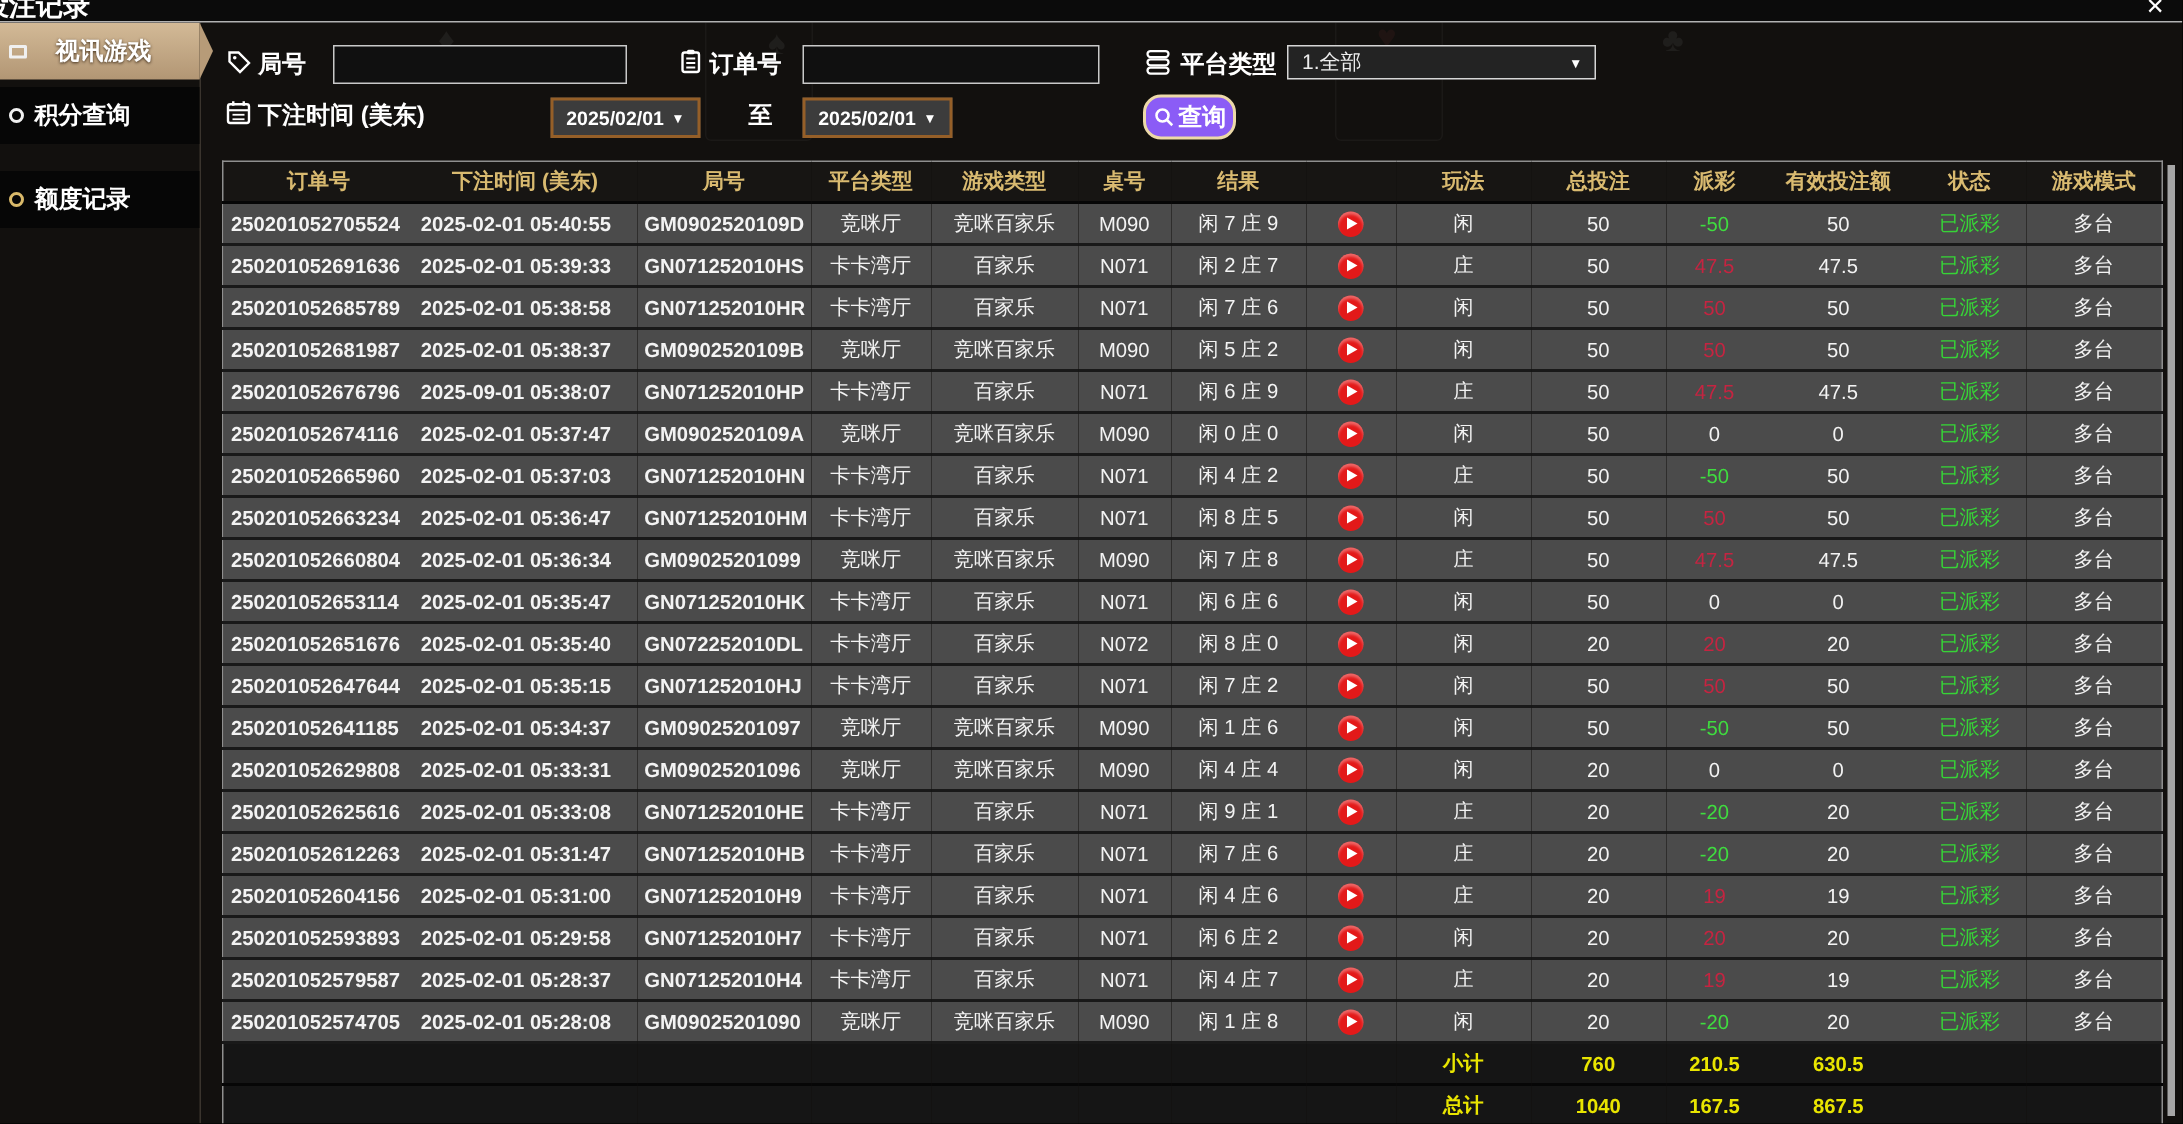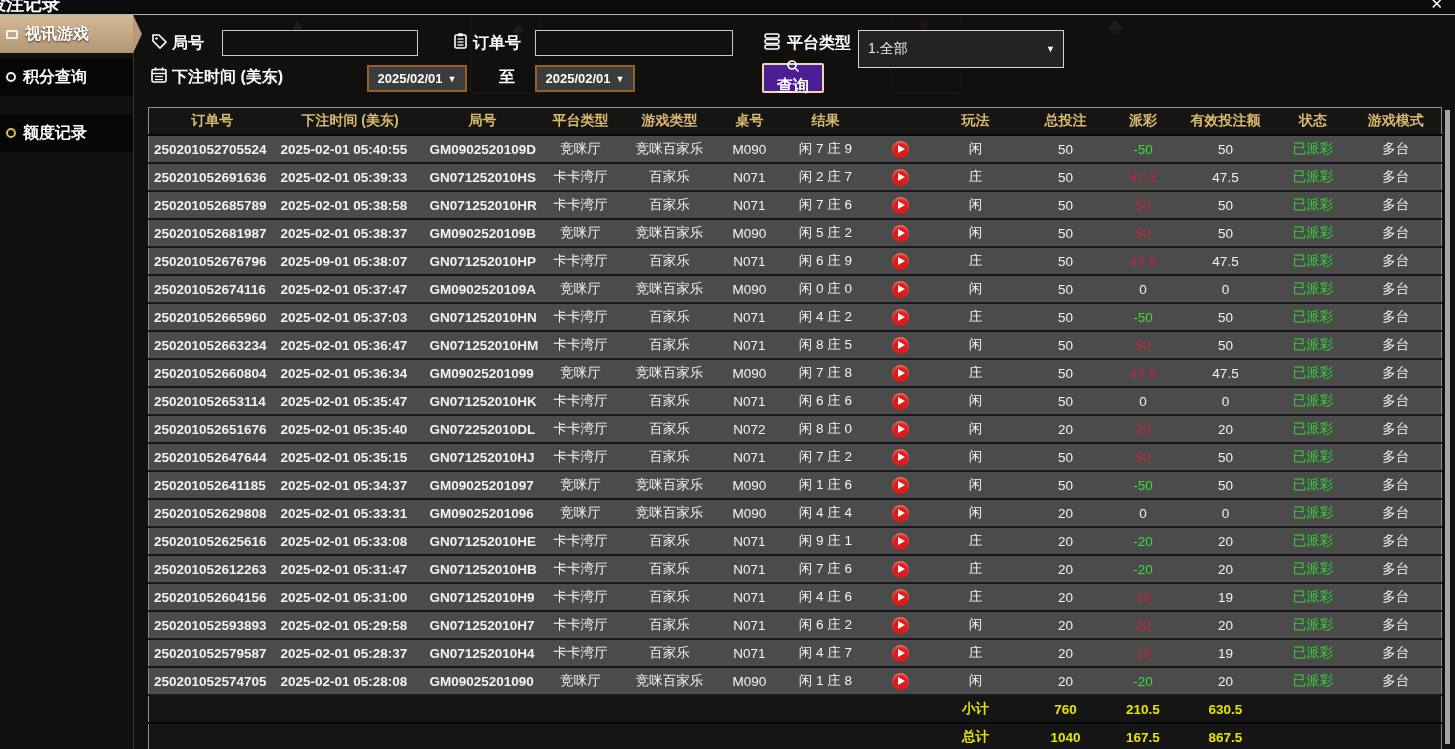--- a/index.html
+++ b/index.html
@@ -14,21 +14,21 @@
   
   .decor{position:absolute;color:#fff;opacity:.055;font-size:22px;pointer-events:none;}
   .decor.red{color:#ff5555;}
   .decor-box{position:absolute;border:1px solid #fff;opacity:.04;border-radius:4px;pointer-events:none;}
   .vline{position:absolute;left:133px;top:14px;width:1px;height:735px;background:#3a342d;}
   
   .sidebar{position:absolute;left:0;top:15px;width:133px;z-index:4;}
   .sb-item{height:38px;background:#060606;color:#fff;display:flex;align-items:center;
            font-size:16px;font-weight:bold;padding-left:13px;position:relative;cursor:pointer;
            box-sizing:border-box;}
-  .sb-item:nth-child(1){margin-bottom:5px;}
+  .sb-item:nth-child(1){margin-bottom:5px;gap:12px;}
   .sb-item:nth-child(2){margin-bottom:18px;}
   .sb-item:nth-child(3){margin-bottom:9px;}
   .sb-item:nth-child(4){margin-bottom:9px;padding-left:20px;}
   .sb-item.active{background:linear-gradient(#d3ba97,#b29674);color:#fff;
                   text-shadow:0 1px 2px rgba(40,24,8,.85);}
   .sb-item.active::after{content:'';position:absolute;right:-9px;top:50%;margin-top:-19px;
                   border-left:9px solid #b79b78;border-top:19px solid transparent;border-bottom:19px solid transparent;}
   .sb-icon{flex:0 0 auto;margin-left:-7px;margin-right:7px;box-sizing:border-box;}
   .i-monitor{width:12px;height:9px;border:2px solid #f0f0f0;border-radius:1px;}
   .i-slot{width:11px;height:10px;border:2px solid #c04040;border-radius:1px;}
@@ -41,23 +41,23 @@
   .tinput{position:absolute;background:#101010;border:1px solid #c9c9c9;color:#eee;
           font-size:14px;padding:0 6px;z-index:3;box-sizing:border-box;}
   .selectbox{position:absolute;background:#232323;border:1px solid #d6d6d6;color:#ededed;
           font-size:14px;display:flex;align-items:center;padding-left:9px;z-index:3;
           box-sizing:border-box;cursor:pointer;}
   .selectbox .arr{position:absolute;right:8px;font-size:9px;color:#fff;}
   .datebox{position:absolute;background:#3c3c3c;border:2px solid #955f28;color:#fff;
           font-weight:bold;font-size:13px;display:flex;align-items:center;justify-content:center;
           gap:5px;z-index:3;box-sizing:border-box;cursor:pointer;}
   .datebox .arr{font-size:9px;}
-  .searchbtn{position:absolute;background:#4c1d95;border:2px solid #ecd9a8;color:#fff;
+  .searchbtn{position:absolute;background:#8b5cf6;border:2px solid #ecd9a8;color:#fff;
           font-size:16px;font-weight:bold;display:flex;align-items:center;justify-content:center;
-          gap:3px;z-index:3;box-sizing:border-box;cursor:pointer;border-radius:2px;flex-direction:column;}
+          gap:3px;z-index:3;box-sizing:border-box;cursor:pointer;border-radius:12px;}
   
   .tablewrap{position:absolute;left:148px;top:107px;z-index:3;}
   table.grid{border-collapse:collapse;table-layout:fixed;width:1293px;border:1px solid #8f8f8f;}
   table.grid th{height:26px;background:#171513;color:#d9ba70;font-size:14px;font-weight:bold;
           text-align:center;border-bottom:2px solid #060606;white-space:nowrap;overflow:hidden;padding:0;}
   table.grid td{height:26px;background:#4b4b4b;color:#f3f3f3;font-size:13.5px;text-align:center;
           border-bottom:2px solid #191919;white-space:nowrap;overflow:hidden;padding:0 2px;}
   table.grid td.ta-l{text-align:left;padding-left:5px;font-weight:bold;}
   table.grid tr.sumrow td{background:#151515;color:#e9e500;font-weight:bold;border-bottom:2px solid #060606;}
   td .pos{color:#c52441;}
@@ -126,21 +126,21 @@
   <input class="tinput" style="left: 535px; top: 30px; width: 198px; height: 26px;" value="">
 
   <span class="ficon" style="left:763px;top:32px;">
     <svg width="18" height="18" viewBox="0 0 18 18">
         <rect x="2" y="2" width="14" height="4" rx="2" fill="none" stroke="#fff" stroke-width="1.5"></rect>
         <rect x="2" y="7.5" width="14" height="4" rx="2" fill="none" stroke="#fff" stroke-width="1.5"></rect>
         <rect x="2" y="13" width="14" height="4" rx="2" fill="none" stroke="#fff" stroke-width="1.5"></rect>
       </svg>
   </span>
   <span class="lbl" style="left:787px;top:33px;">平台类型</span>
-  <div class="selectbox" style="left:858px;top:30px;width:206px;height:38px;">
+  <div class="selectbox" style="left:858px;top:30px;width:206px;height:23px;">
     <span>1.全部</span>
     <span class="arr">▼</span>
   </div>
 
   <span class="ficon" style="left:150px;top:66px;">
     <svg width="18" height="18" viewBox="0 0 18 18">
         <rect x="2" y="3.5" width="14" height="12.5" rx="1.5" fill="none" stroke="#fff" stroke-width="1.6"></rect>
         <line x1="2" y1="7.5" x2="16" y2="7.5" stroke="#fff" stroke-width="1.4"></line>
         <line x1="5.5" y1="1.5" x2="5.5" y2="4.5" stroke="#fff" stroke-width="1.6"></line>
         <line x1="12.5" y1="1.5" x2="12.5" y2="4.5" stroke="#fff" stroke-width="1.6"></line>

